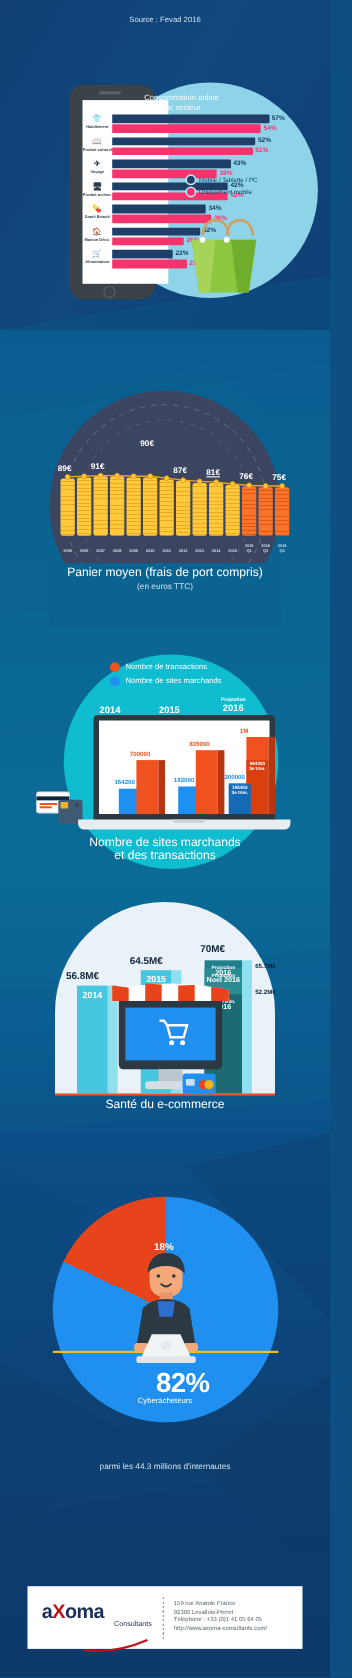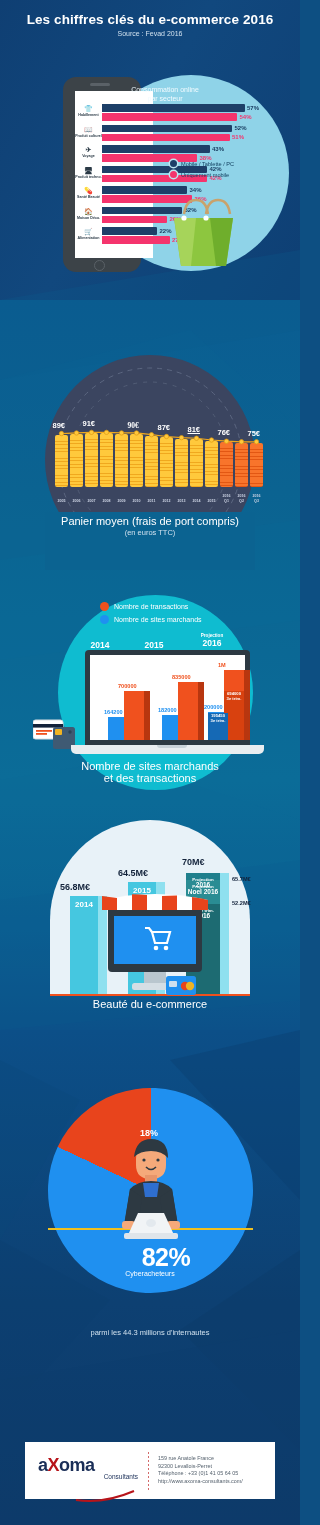--- a/index.html
+++ b/index.html
@@ -156,21 +156,20 @@
     <polygon points="0,900 300,860 300,1000 0,1030" fill="#0a5b8e" opacity="0.45"></polygon>
     <polygon points="300,1030 170,1060 300,1200" fill="#0a3c6c" opacity="0.7"></polygon>
     <polygon points="0,1060 80,1100 0,1240" fill="#0c4779" opacity="0.6"></polygon>
     <polygon points="0,1240 110,1300 0,1420" fill="#0b3e6e" opacity="0.6"></polygon>
     <polygon points="300,1250 180,1330 300,1450" fill="#0b3864" opacity="0.6"></polygon>
     <polygon points="0,1380 300,1330 300,1525 0,1525" fill="#0d3c6b" opacity="0.55"></polygon>
   </svg>
 </div>
 
 <div class="sec" style="top:12px">
-  <div class="title">Les chiffres clés du e-commerce 2016</div>
   <div class="subtitle">Source : Fevad 2016</div>
 </div>
 
 <div class="circle1"></div>
 
 <div class="phone">
   <div class="spk"></div>
   <div class="screen"></div>
   <div class="home"></div>
   <div class="notch"></div>
@@ -363,21 +362,21 @@
     <circle cx="136.5" cy="37.66315789473684" r="2.2" fill="#ffc93c" stroke="#e09a10" stroke-width="0.7"></circle>
     <circle cx="151.5" cy="38.25263157894737" r="2.2" fill="#ffc93c" stroke="#e09a10" stroke-width="0.7"></circle>
     <circle cx="166.5" cy="40.02105263157895" r="2.2" fill="#ffc93c" stroke="#e09a10" stroke-width="0.7"></circle>
     <circle cx="181.5" cy="41.199999999999996" r="2.2" fill="#ffc93c" stroke="#e09a10" stroke-width="0.7"></circle>
     <circle cx="196.5" cy="41.78947368421053" r="2.2" fill="#ffc93c" stroke="#e09a10" stroke-width="0.7"></circle>
     <circle cx="211.5" cy="41.78947368421053" r="2.2" fill="#ffc93c" stroke="#e09a10" stroke-width="0.7"></circle>
   </svg>
 <div id="basket-values">
     <div class="pval" style="left: 52.5px; top: 420.537px;">89€</div>
     <div class="pval" style="left: 82.5px; top: 419.358px;">91€</div>
-    <div class="pval" style="left: 127.5px; top: 421px; font-family: Liberation Serif, serif;">90€</div>
+    <div class="pval" style="left: 127.5px; top: 398px;">90€</div>
     <div class="pval" style="left: 157.5px; top: 423.484px;">87€</div>
     <div class="pval" style="left: 187.5px; top: 425.253px; text-decoration: underline;">81€</div>
     <div class="pval" style="left: 217.5px; top: 428.2px;">76€</div>
     <div class="pval" style="left: 247.5px; top: 428.789px;">75€</div>
   </div>
 
 <div class="sec cap" style="top:515px">
   <div class="t">Panier moyen (frais de port compris)</div>
   <div class="s">(en euros TTC)</div>
 </div>
@@ -506,21 +505,21 @@
     <path d="M62 30 h15 v-14.5 q-8 0.2 -15 0.5 z" fill="#e8441c"></path>
     <path d="M92 30 h16 v-10 q-8 -2 -16 -3 z" fill="#e8441c"></path>
   </g>
   <rect x="66" y="96" width="30" height="19" rx="2.5" fill="#1f90f0"></rect>
   <rect x="69" y="101" width="8" height="6" rx="1" fill="#cfe0ee"></rect>
   <circle cx="85" cy="106" r="4.2" fill="#e8441c"></circle>
     <circle cx="90" cy="106" r="4.2" fill="#f0b323"></circle>
 </svg>
 
 <div class="sec cap" style="top:998px">
-  <div class="t">Beauté du e-commerce</div>
+  <div class="t">Santé du e-commerce</div>
 </div>
 
 <div class="pie" id="buyers-pie" style="background: conic-gradient(rgb(232, 68, 28) 0deg, rgb(232, 68, 28) 64.8deg, rgb(31, 144, 240) 64.8deg, rgb(31, 144, 240) 360deg); transform: rotate(-64.8deg); transform-origin: 50% 50%;"></div>
 <div class="pieline"></div>
 <div class="p18" style="left: 112px; top: 1128px;">18%</div>
 
 <svg class="man" viewBox="0 0 78 110">
   <path d="M24 26 q0 -16 15 -16 q15 0 15 16 v6 q0 14 -15 14 q-15 0 -15 -14 z" fill="#f5a97a"></path>
   <path d="M22 24 q2 -18 17 -18 q17 0 17 19 q-6 -7 -17 -7 q-11 0 -17 6 z" fill="#2d3942"></path>
   <rect x="33" y="42" width="12" height="10" fill="#e8956a"></rect>

